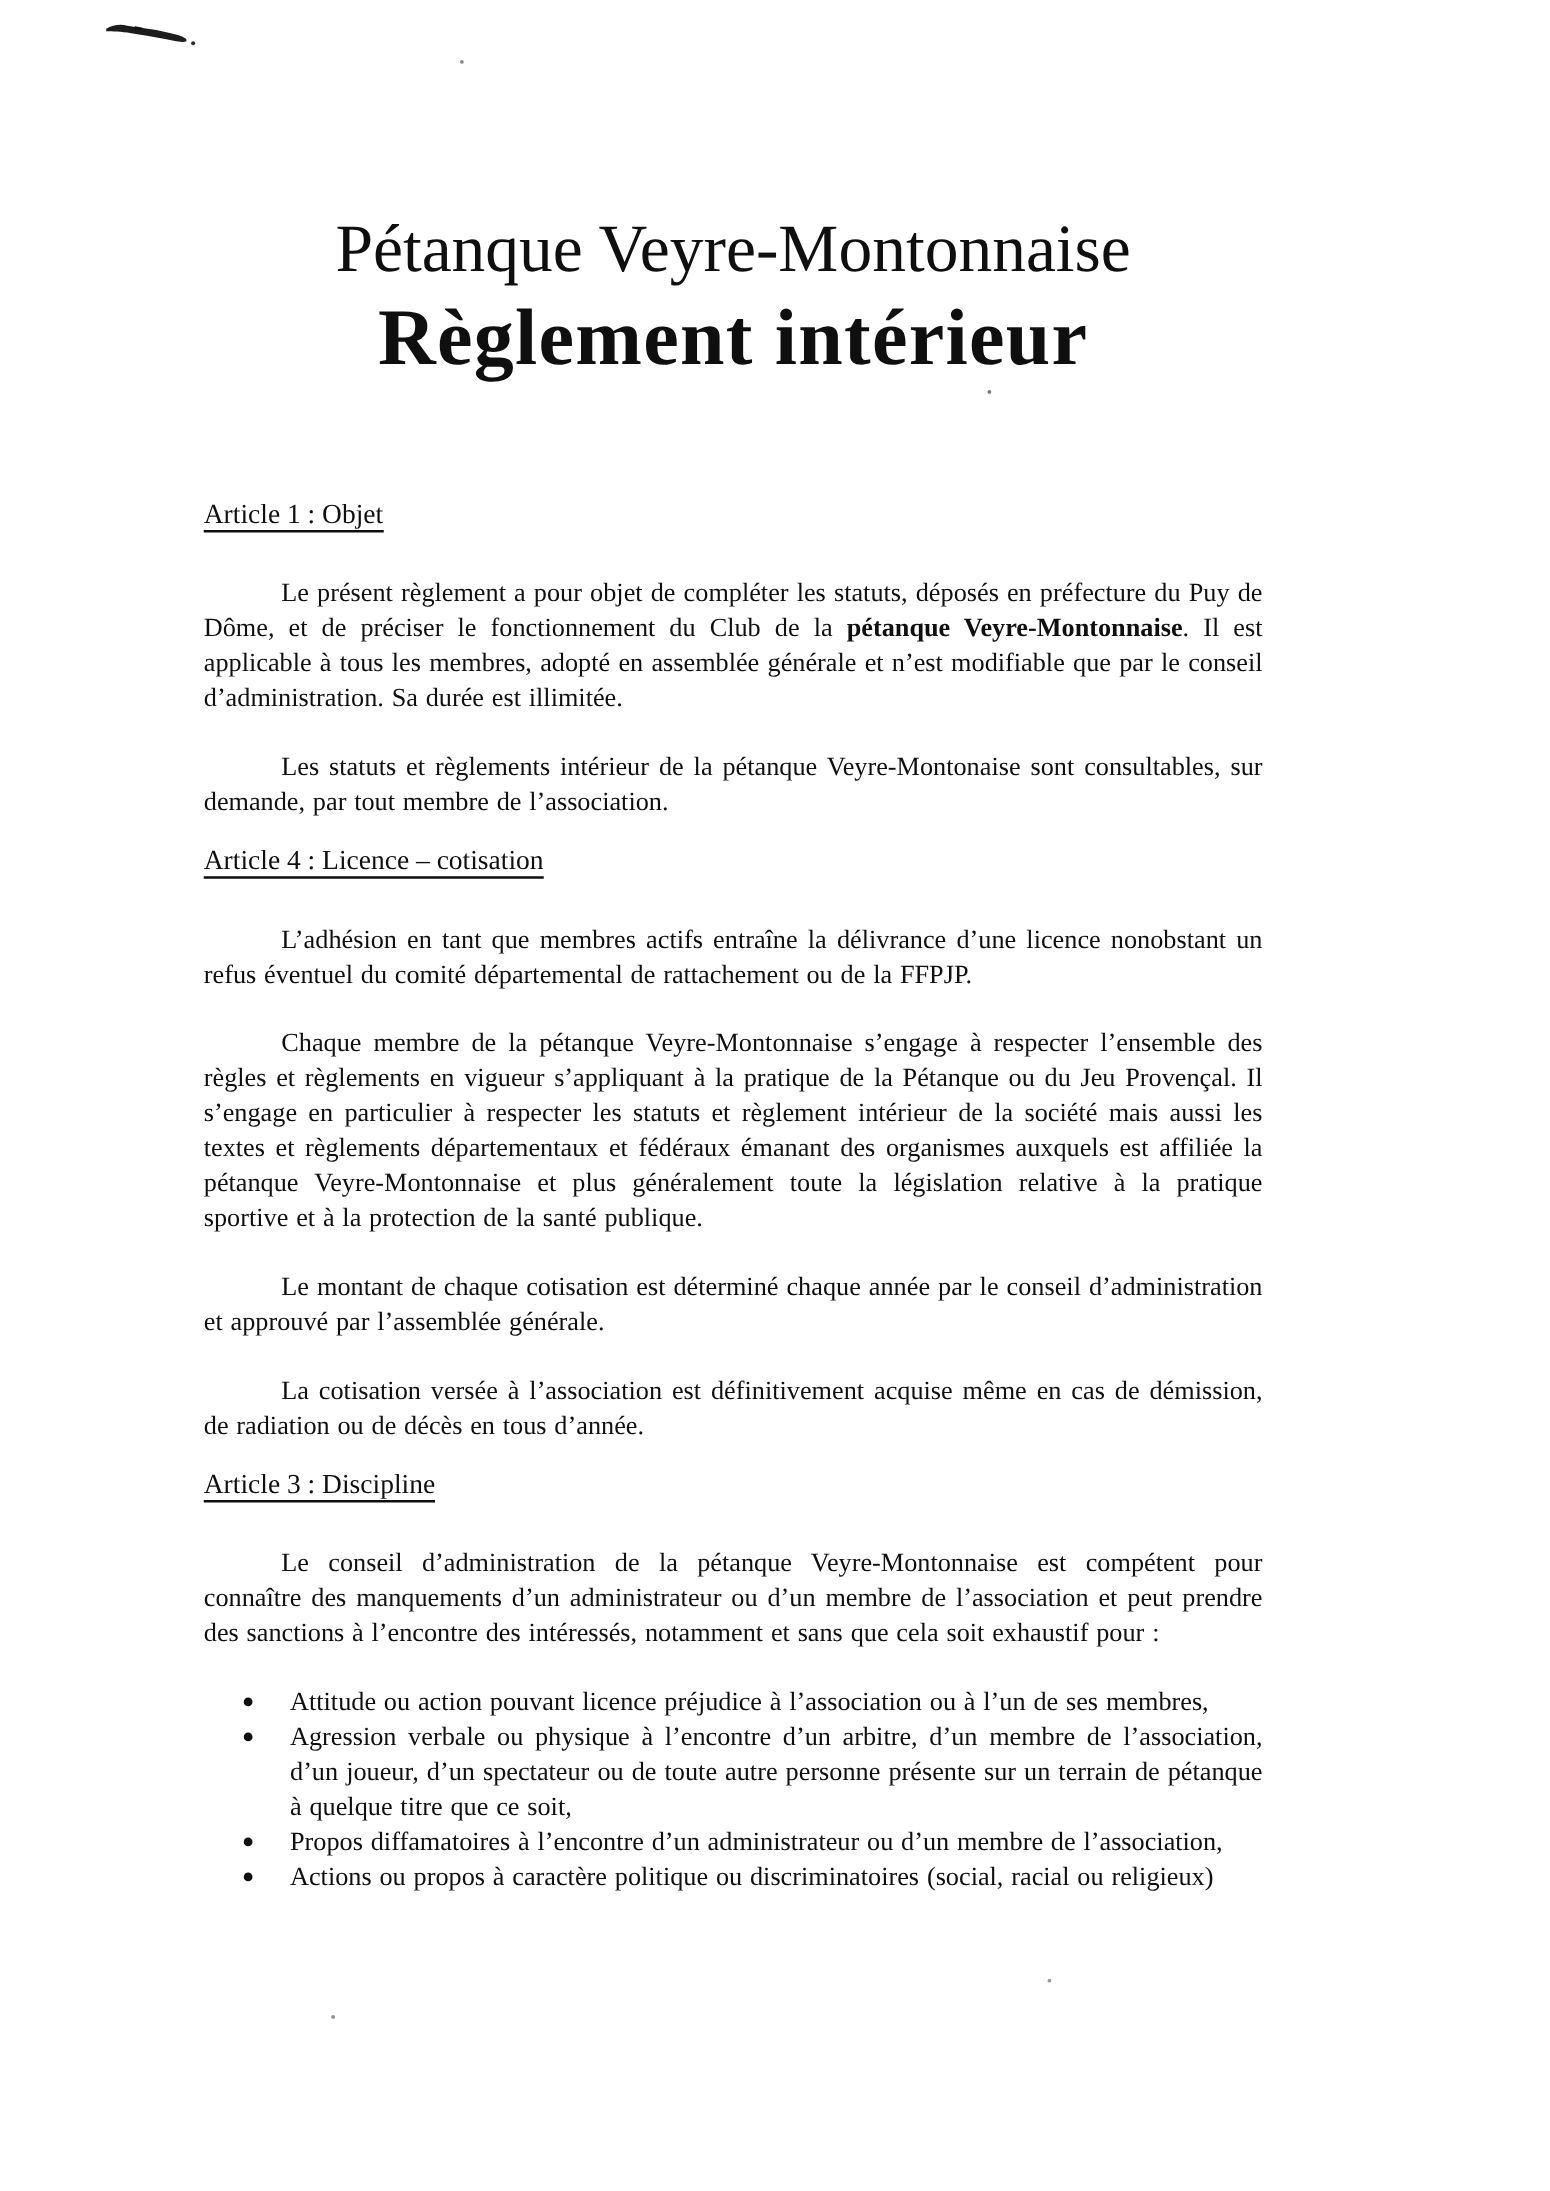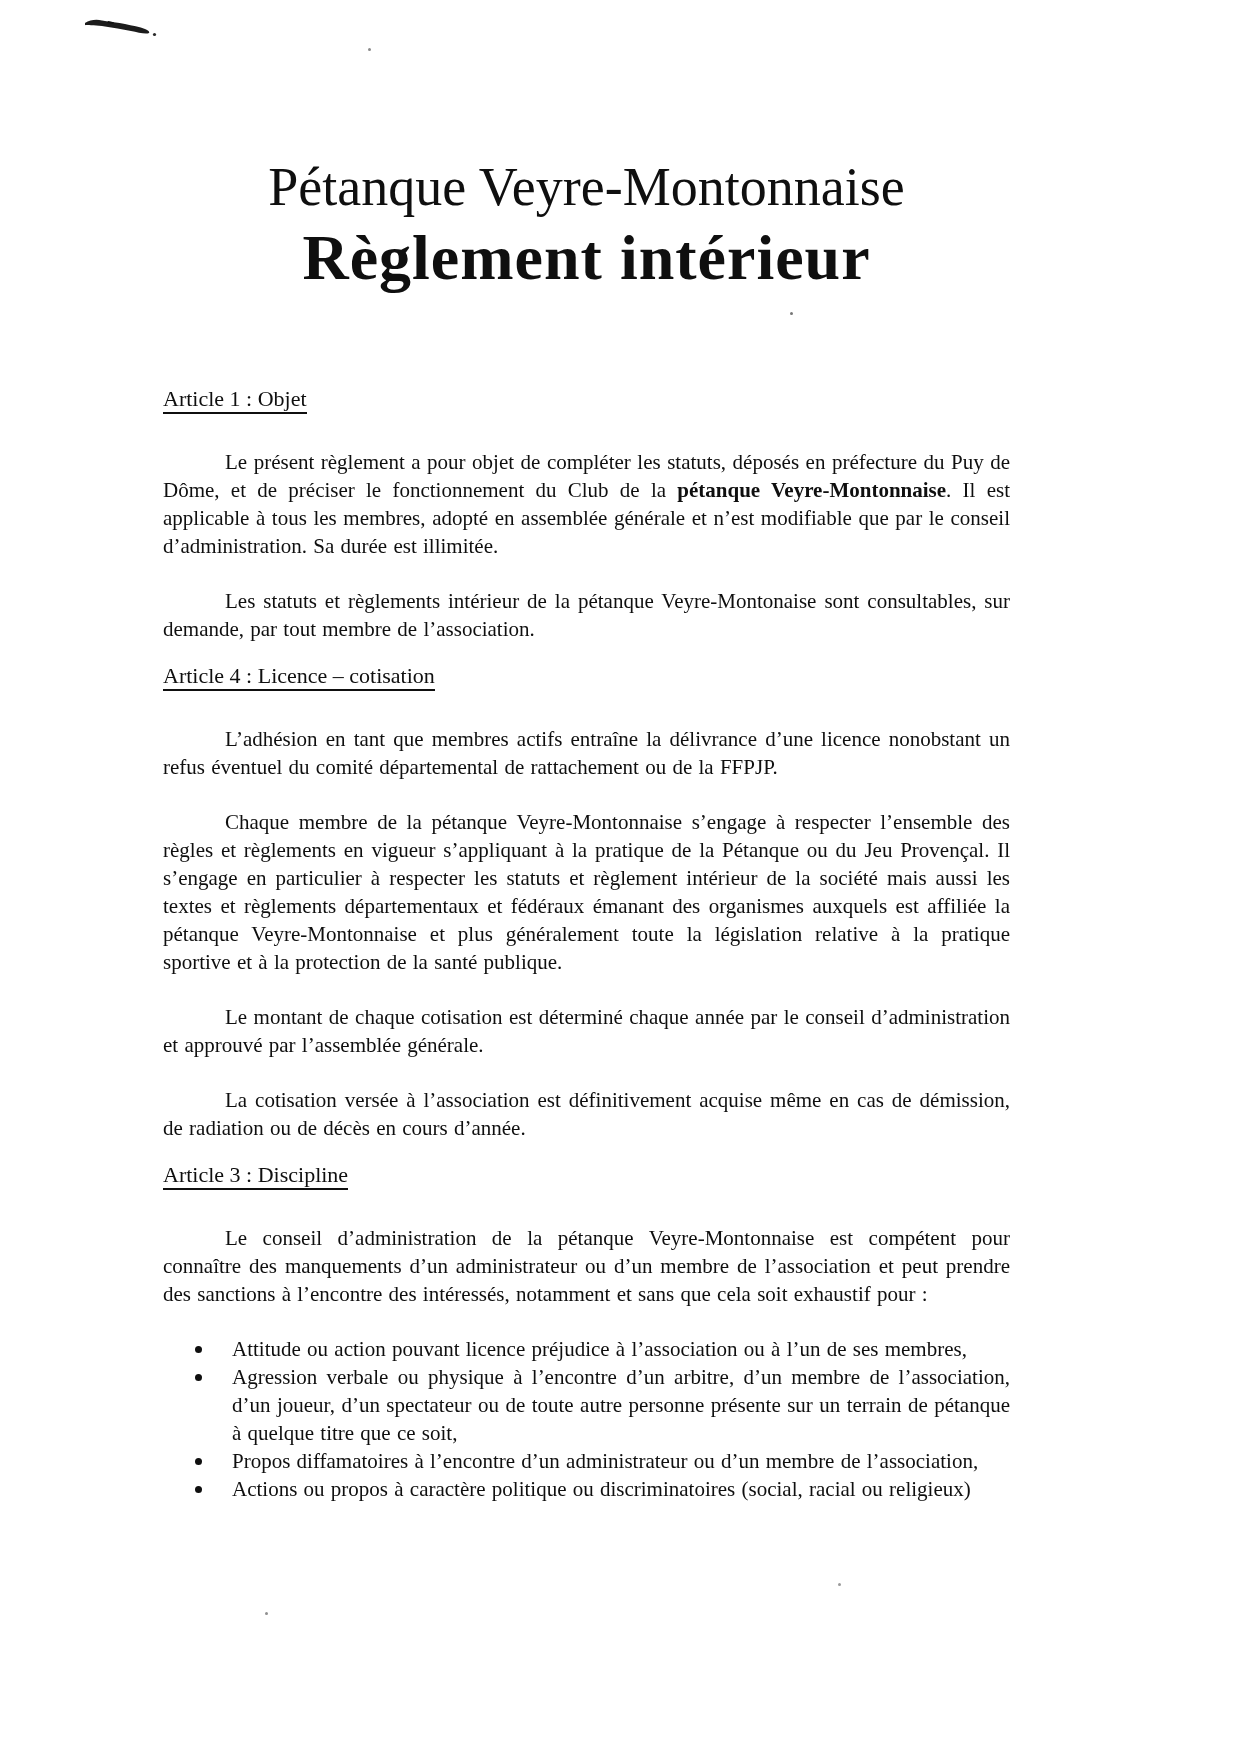--- a/index.html
+++ b/index.html
@@ -8,21 +8,21 @@
     width: 1240px;
     height: 1753px;
     background: #ffffff;
     font-family: "Liberation Serif", serif;
     color: #0f0f0f;
     overflow: hidden;
   }
   .doc {
     position: absolute;
     left: 163px;
-    top: 4px;
+    top: 16px;
     width: 847px;
   }
   .title-block {
     margin: 150px 0 88px 0;
     text-align: center;
   }
   .title-line1 {
     font-size: 54px;
     line-height: 66px;
     font-weight: 400;
@@ -120,21 +120,21 @@
 
     <p class="body-par after-heading"><span>Le présent règlement a pour objet de compléter les statuts, déposés en préfecture du Puy de Dôme, et de préciser le fonctionnement du Club de la </span><b>pétanque Veyre-Montonnaise</b><span>. Il est applicable à tous les membres, adopté en assemblée générale et n’est modifiable que par le conseil d’administration. Sa durée est illimitée.</span></p>
 
     <p class="body-par">Les statuts et règlements intérieur de la pétanque Veyre-Montonaise sont consultables, sur demande, par tout membre de l’association.</p>
 
     <h2 class="art-heading"><span class="u">Article 4 : Licence – cotisation</span></h2>
 
     <p class="body-par after-heading">L’adhésion en tant que membres actifs entraîne la délivrance d’une licence nonobstant un refus éventuel du comité départemental de rattachement ou de la FFPJP.</p>
     <p class="body-par">Chaque membre de la pétanque Veyre-Montonnaise s’engage à respecter l’ensemble des règles et règlements en vigueur s’appliquant à la pratique de la Pétanque ou du Jeu Provençal. Il s’engage en particulier à respecter les statuts et règlement intérieur de la société mais aussi les textes et règlements départementaux et fédéraux émanant des organismes auxquels est affiliée la pétanque Veyre-Montonnaise et plus généralement toute la législation relative à la pratique sportive et à la protection de la santé publique.</p>
     <p class="body-par">Le montant de chaque cotisation est déterminé chaque année par le conseil d’administration et approuvé par l’assemblée générale.</p>
-    <p class="body-par">La cotisation versée à l’association est définitivement acquise même en cas de démission, de radiation ou de décès en cours d’année.</p>
+    <p class="body-par">La cotisation versée à l’association est définitivement acquise même en cas de démission, de radiation ou de décès en tous d’année.</p>
 
     <h2 class="art-heading"><span class="u">Article 3 : Discipline</span></h2>
 
     <p class="body-par after-heading">Le conseil d’administration de la pétanque Veyre-Montonnaise est compétent pour connaître des manquements d’un administrateur ou d’un membre de l’association et peut prendre des sanctions à l’encontre des intéressés, notamment et sans que cela soit exhaustif pour :</p>
 
     <ul class="bullet-list">
       <li>Attitude ou action pouvant licence préjudice à l’association ou à l’un de ses membres,</li>
       <li>Agression verbale ou physique à l’encontre d’un arbitre, d’un membre de l’association, d’un joueur, d’un spectateur ou de toute autre personne présente sur un terrain de pétanque à quelque titre que ce soit,</li>
       <li>Propos diffamatoires à l’encontre d’un administrateur ou d’un membre de l’association,</li>
       <li>Actions ou propos à caractère politique ou discriminatoires (social, racial ou religieux)</li>

